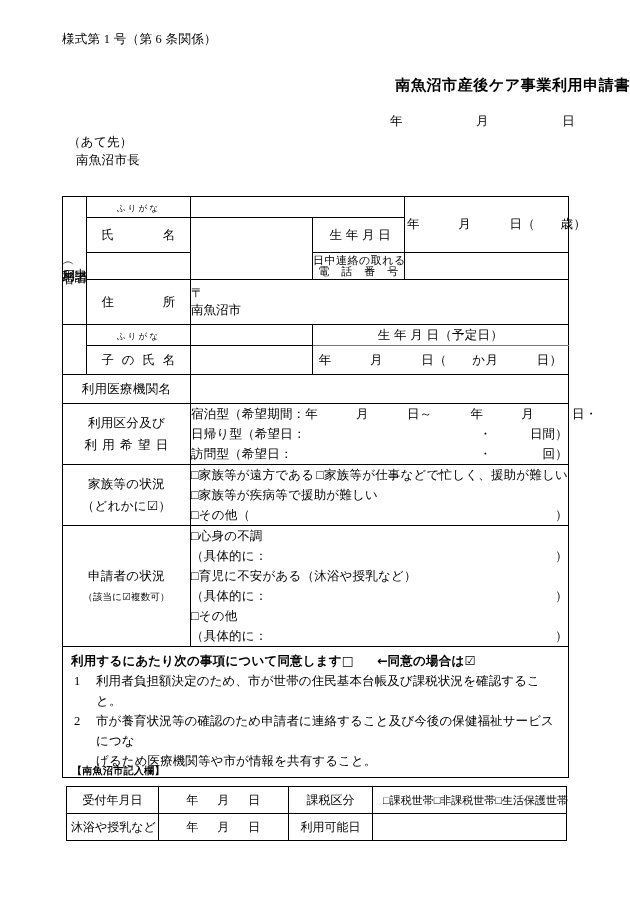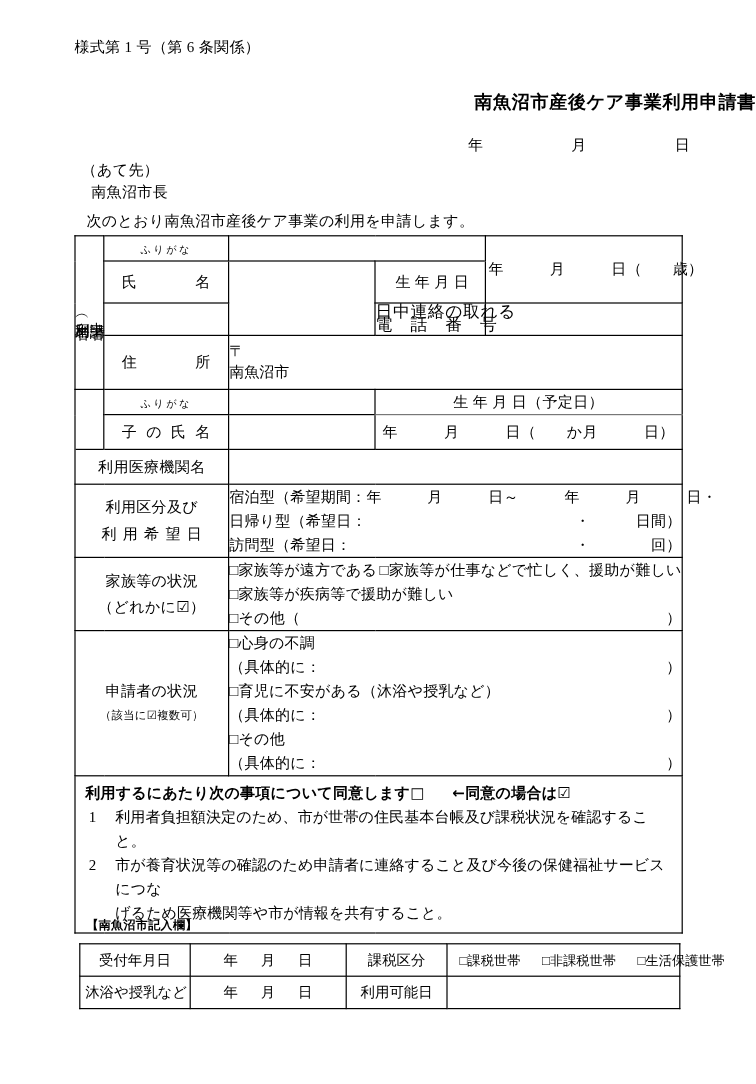--- a/index.html
+++ b/index.html
@@ -126,21 +126,21 @@
     font-size: 8.5px;
     letter-spacing: 2px;
     color: #000;
     margin-top: 36px;
   }
   .cell-pad { padding: 4px 6px; }
   .dashed-bottom { border-bottom: 1px dashed #888 !important; }
   .no-bottom { border-bottom: none !important; }
 
   .tiny-label {
-    font-size: 14px;
+    font-size: 11px;
     line-height: 11px;
     text-align: center;
     letter-spacing: 0.5px;
     white-space: nowrap;
     padding: 2px 0;
     margin-left: 20px;
   }
 
   .opt-line {
     display: flex;
@@ -209,21 +209,21 @@
   }
   .city-dates {
     display: flex;
     justify-content: space-around;
     padding: 0 14px;
     letter-spacing: 0.3px;
   }
   .tax-opts {
     display: flex;
     justify-content: flex-start;
-    gap: 18px;
+    gap: 0;
     font-size: 11px;
     padding-left: 6px;
     letter-spacing: 0;
     white-space: nowrap;
   }
 </style>
 </head>
 <body>
 
 <div class="page">
@@ -236,21 +236,20 @@
     <span>年</span>
     <span>月</span>
     <span>日</span>
   </div>
 
   <div class="addressee">
     <div>（あて先）</div>
     <div class="who">南魚沼市長</div>
   </div>
 
-  <div class="intro">次のとおり南魚沼市産後ケア事業の利用を申請します。</div>
 
   <table class="main-table">
     <colgroup>
       <col style="width:24px">
       <col style="width:104px">
       <col style="width:122px">
       <col style="width:92px">
       <col style="width:164px">
     </colgroup>
 

